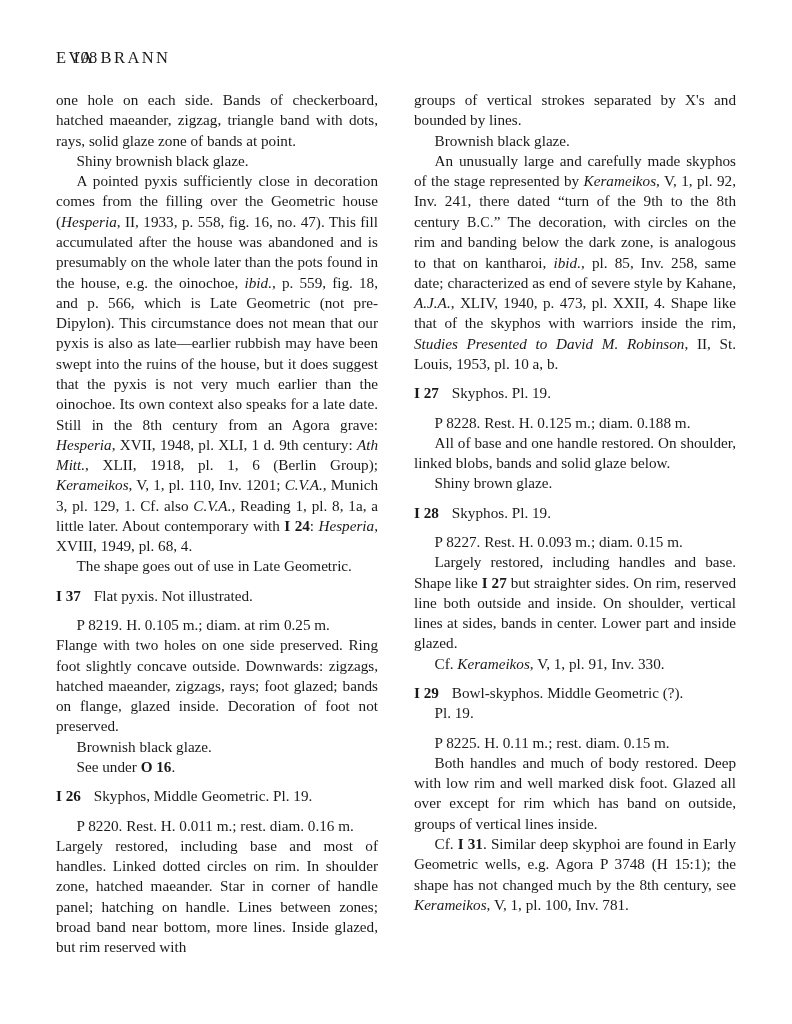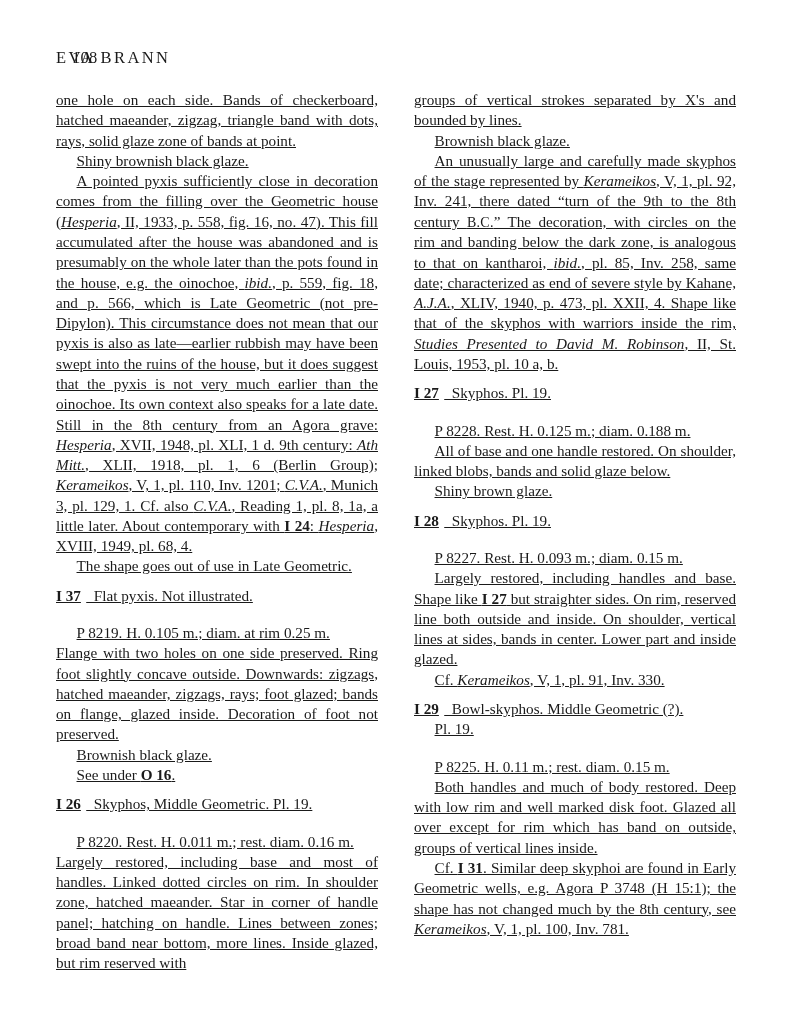--- a/index.html
+++ b/index.html
@@ -33,21 +33,20 @@
     letter-spacing: 0.3px;
   }
   .author {
     text-align: left;
     font-size: 16.5px;
     letter-spacing: 2.4px;
   }
   .columns {
     display: flex;
     gap: 36px;
-    text-decoration: underline;
   }
   .col {
     width: 332px;
     font-size: 15.2px;
     line-height: 1.335;
     text-align: justify;
     text-justify: inter-word;
     hyphens: manual;
   }
   p {
@@ -55,21 +54,21 @@
     text-indent: 1.35em;
   }
   p.noindent {
     text-indent: 0;
   }
   p.entry {
     text-indent: 0;
     margin-top: 9px;
   }
   p.gap {
-    margin-top: 17px;
+    margin-top: 9px;
   }
   .entry-num {
     font-weight: bold;
   }
   .entry-num + .entry-title {
     margin-left: 0.35em;
   }
   i {
     font-style: italic;
   }

